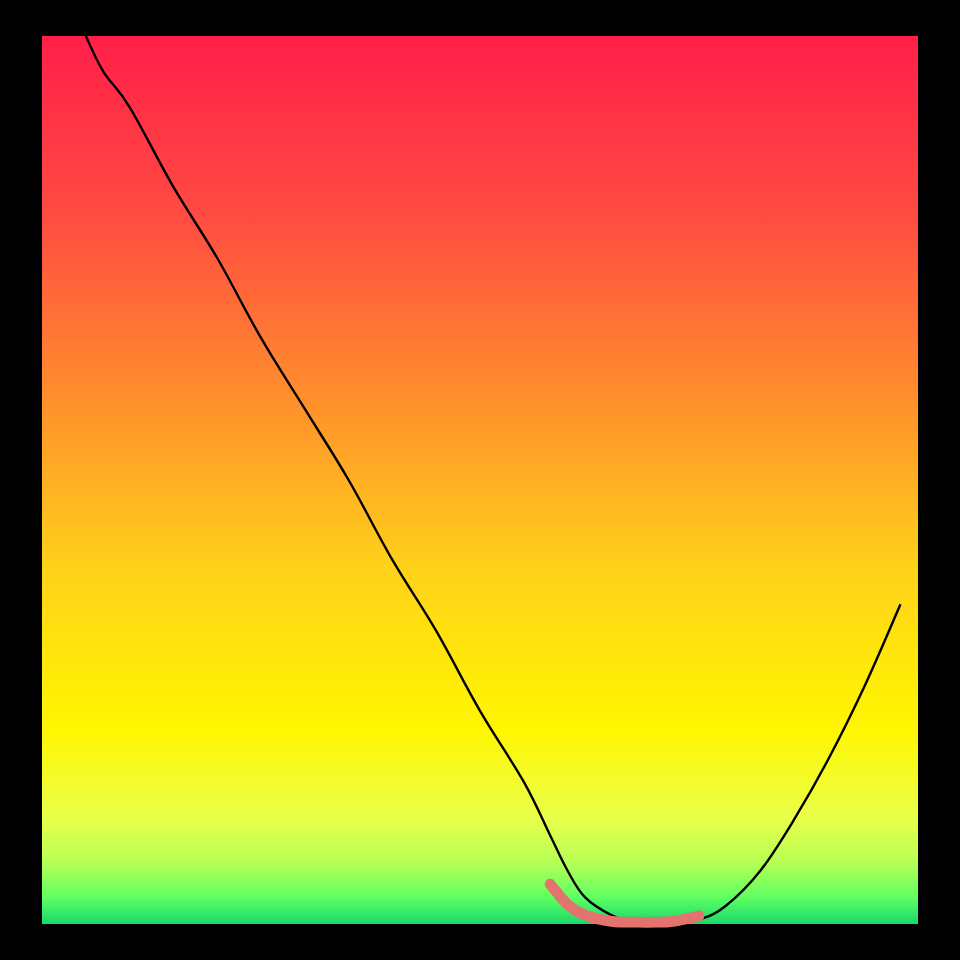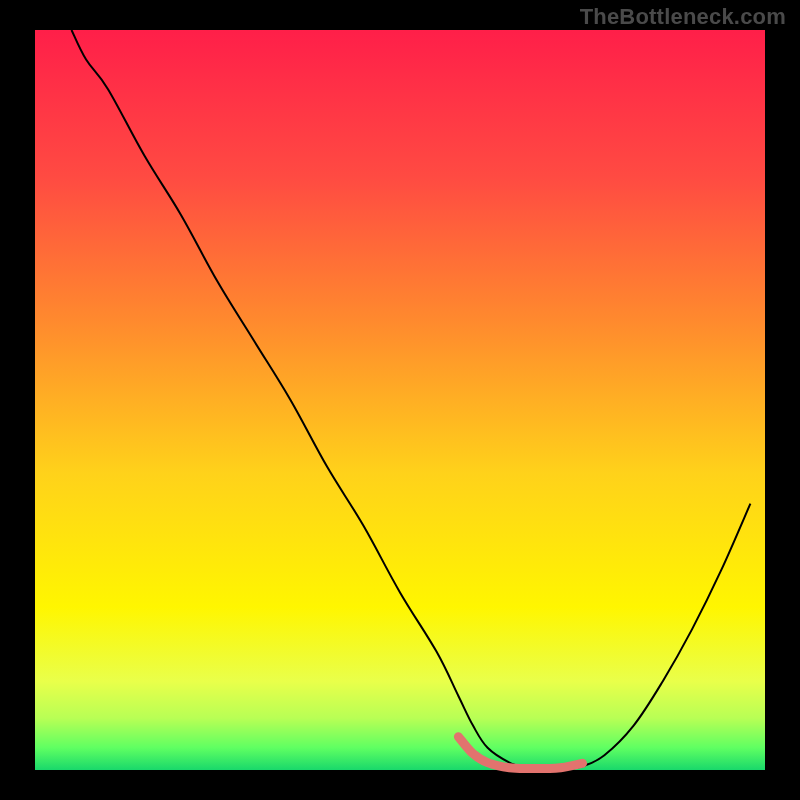--- a/index.html
+++ b/index.html
@@ -70,14 +70,13 @@
 
     <rect id="plot-bg" x="35" y="30" width="730" height="740" fill="url(#bg-grad)" clip-path="url(#plot-clip)"></rect>
 
     <path id="curve-path" d="M 71.50 30.00 C 74.13 35.33, 79.53 48.94, 86.10 59.60 C 92.67 70.26, 97.49 71.88, 108.00 89.20 C 118.51 106.52, 131.36 133.16, 144.50 155.80 C 157.64 178.44, 167.86 192.36, 181.00 215.00 C 194.14 237.64, 204.36 258.96, 217.50 281.60 C 230.64 304.24, 240.86 319.49, 254.00 340.80 C 267.14 362.11, 277.36 377.36, 290.50 400.00 C 303.64 422.64, 313.86 443.96, 327.00 466.60 C 340.14 489.24, 350.36 503.16, 363.50 525.80 C 376.64 548.44, 386.86 569.76, 400.00 592.40 C 413.14 615.04, 425.99 632.95, 436.50 651.60 C 447.01 670.25, 451.83 682.68, 458.40 696.00 C 464.97 709.32, 467.74 716.28, 473.00 725.60 C 478.26 734.92, 481.03 741.14, 487.60 747.80 C 494.17 754.46, 501.62 758.60, 509.50 762.60 C 517.38 766.60, 524.83 768.67, 531.40 770.00 C 537.97 771.33, 540.74 770.00, 546.00 770.00 C 551.26 770.00, 554.03 770.67, 560.60 770.00 C 567.17 769.33, 574.62 768.96, 582.50 766.30 C 590.38 763.64, 595.20 762.53, 604.40 755.20 C 613.60 747.87, 623.09 738.92, 633.60 725.60 C 644.11 712.28, 652.29 698.52, 662.80 681.20 C 673.31 663.88, 681.49 649.38, 692.00 629.40 C 702.51 609.42, 710.69 592.84, 721.20 570.20 C 731.71 547.56, 745.14 515.59, 750.40 503.60" fill="none" stroke="#000000" stroke-width="2" clip-path="url(#plot-clip)"></path>
   </svg>
 
   <svg class="overlay" viewBox="0 0 800 800" preserveAspectRatio="none">
     <path id="highlight-path" d="M 458.40 736.70 C 461.03 739.76, 467.74 749.06, 473.00 753.72 C 478.26 758.38, 481.03 760.07, 487.60 762.60 C 494.17 765.13, 501.62 766.71, 509.50 767.78 C 517.38 768.85, 524.83 768.39, 531.40 768.52 C 537.97 768.65, 540.74 768.65, 546.00 768.52 C 551.26 768.39, 554.03 768.71, 560.60 767.78 C 567.17 766.85, 578.56 764.14, 582.50 763.34" fill="none" stroke="#e2736e" stroke-width="9" stroke-linecap="round" stroke-linejoin="round"></path>
   </svg>
 
-  <div class="watermark">TheBottleneck.com</div>
 </div>
 
 </body></html>

